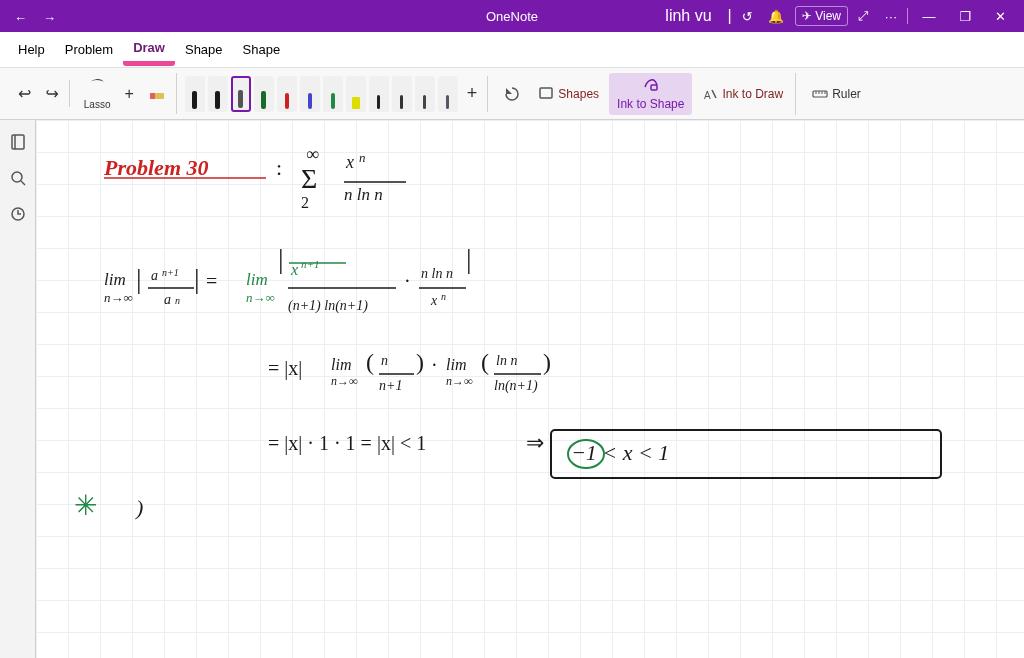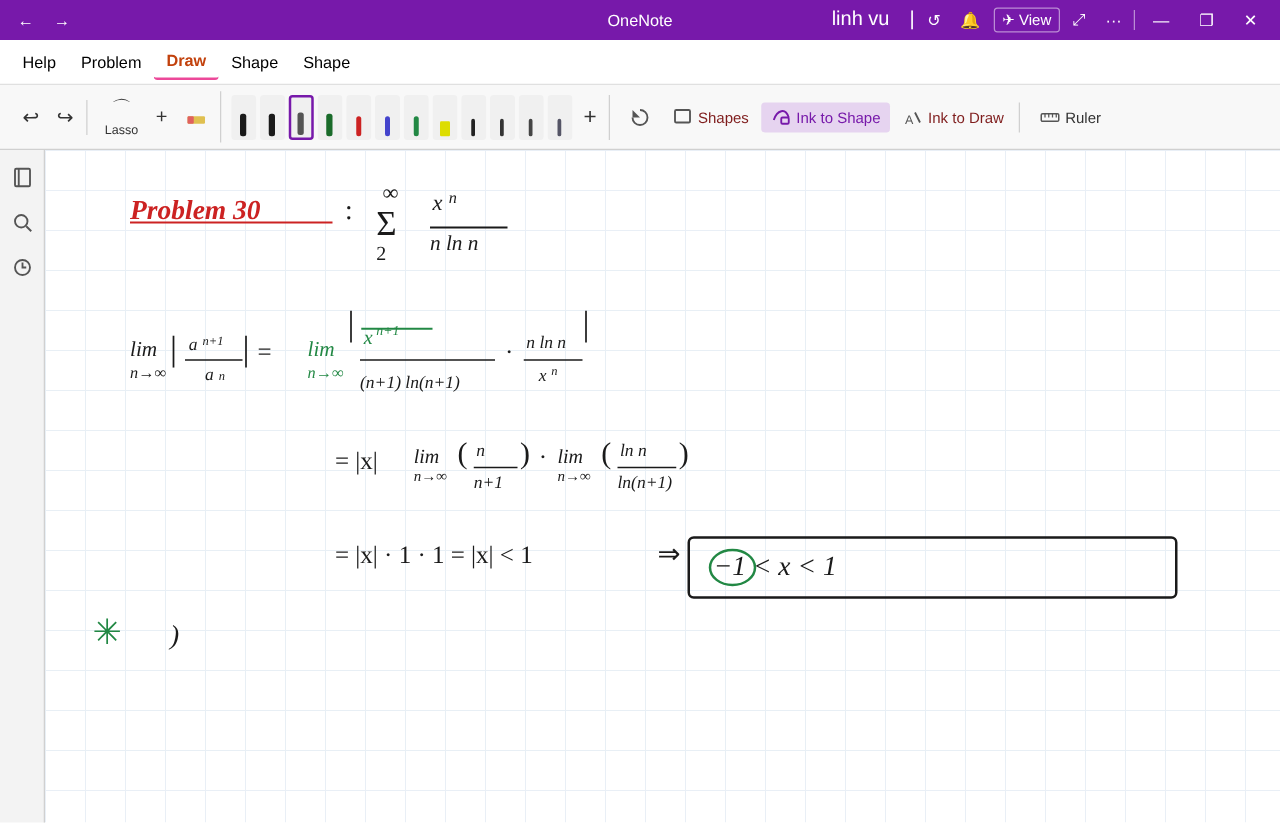--- a/index.html
+++ b/index.html
@@ -101,21 +101,21 @@
     <div class="separator"></div>
     <button class="win-btn">—</button>
     <button class="win-btn">❐</button>
     <button class="win-btn close">✕</button>
   </div>
 </div>
 
 <div id="menubar">
   <div class="menu-item">Help</div>
   <div class="menu-item">Problem</div>
-  <div class="menu-item active" style="color:#c2410c; border-bottom:2px solid #ec4899;">Draw</div>
+  <div class="menu-item active" style="color:#701a75; border-bottom:5px solid #ec4899;">Draw</div>
   <div class="menu-item">Shape</div>
   <div class="menu-item">Shape</div>
 </div>
 
 <div id="toolbar">
 
   <div class="toolbar-group">
     <button class="tb-btn">
       <span style="font-size:16px;">↩</span>
     </button>
@@ -187,21 +187,21 @@
           <path d="M2 8A6 6 0 1 0 8 2" stroke="#555" stroke-width="1.5" fill="none"></path>
           <polygon points="2,2 2,8 8,8" fill="#555"></polygon>
         </svg>
     </button>
     <button class="ink-btn">
       <svg width="16" height="16" viewBox="0 0 16 16">
           <rect x="2" y="2" width="12" height="10" rx="1" stroke="#555" stroke-width="1.5" fill="none"></rect>
         </svg>
       <span>Shapes</span>
     </button>
-    <button class="ink-btn active" style="background:#e6d4f0; color:#7719aa;">
+    <button class="ink-btn active" style="background:#e6d4f0; color:#7719aa;flex-direction:column;">
       <svg width="16" height="16" viewBox="0 0 16 16">
           <path d="M2 10 Q4 4 8 3 Q12 2 14 8" stroke="#7719aa" stroke-width="1.5" fill="none"></path>
           <rect x="8" y="8" width="6" height="5" rx="1" stroke="#7719aa" stroke-width="1.5" fill="none"></rect>
         </svg>
       <span>Ink to Shape</span>
     </button>
     <button class="ink-btn">
       <svg width="16" height="16" viewBox="0 0 16 16">
           <text x="2" y="13" font-size="10" fill="#555">A</text>
           <path d="M10 4 L14 12" stroke="#555" stroke-width="1.5"></path>

